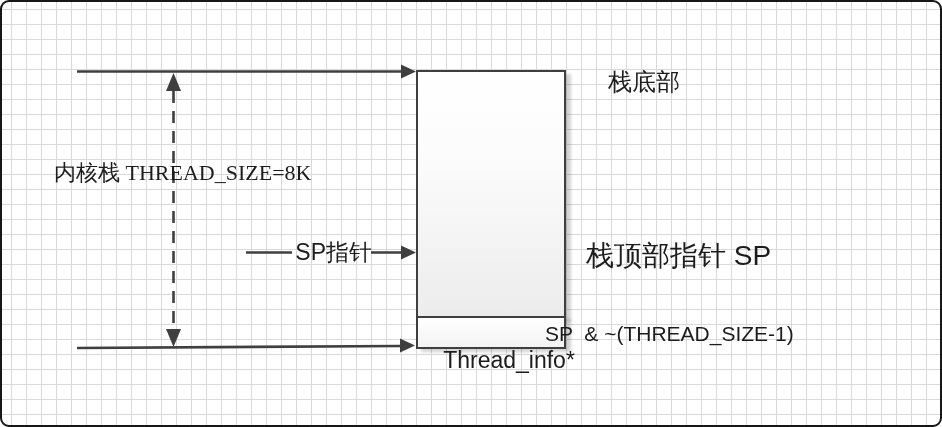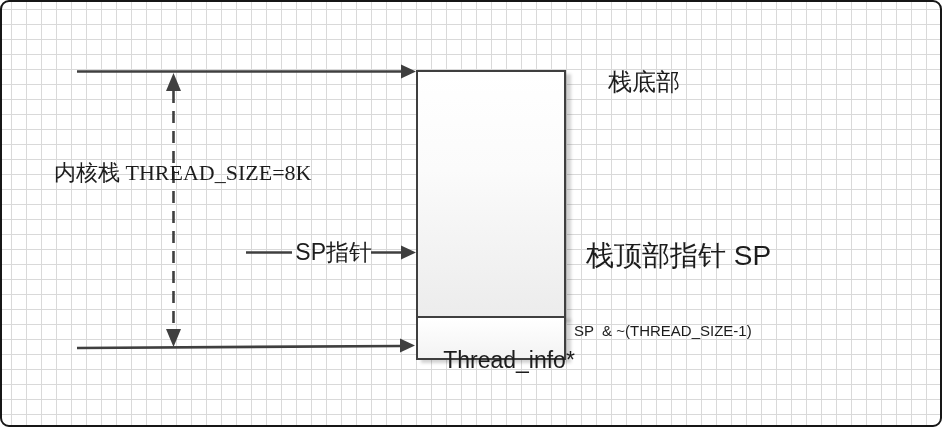--- a/index.html
+++ b/index.html
@@ -22,32 +22,32 @@
   .label{
     position:absolute;
     white-space:pre;
     color:#1c1c1c;
     line-height:1.15;
   }
   #kernel-stack-label{left:52px;top:158px;font-size:22px;font-family:Liberation Serif, serif;}
   #sp-pointer-label{left:288px;top:237px;width:82px;text-align:right;font-size:23px;}
   #stack-bottom-label{left:606px;top:66px;font-size:24px;}
   #stack-top-label{left:584px;top:238px;font-size:28px;}
-  #mask-label{left:572px;top:320px;font-size:15px;}
+  #mask-label{left:543px;top:320px;font-size:21px;}
   #stack-box{
     position:absolute;
     left:414px;top:68px;width:150px;height:248px;
     box-sizing:border-box;
     border:2px solid #3f3f3f;
     background:linear-gradient(to bottom,#ffffff 0%,#fbfbfb 40%,#ececec 100%);
     box-shadow:5px 4px 3px rgba(0,0,0,0.18);
   }
   #thread-info-box{
     position:absolute;
-    left:414px;top:314px;width:150px;height:44px;
+    left:414px;top:314px;width:150px;height:33px;
     box-sizing:border-box;
     border:2px solid #3f3f3f;
     background:linear-gradient(to bottom,#ffffff 0%,#f3f3f3 100%);
     box-shadow:5px 3px 3px rgba(0,0,0,0.18);
     font-size:23px;
     line-height:28px;
     text-align:center;
     white-space:pre;
   }
   #arrow-layer{

